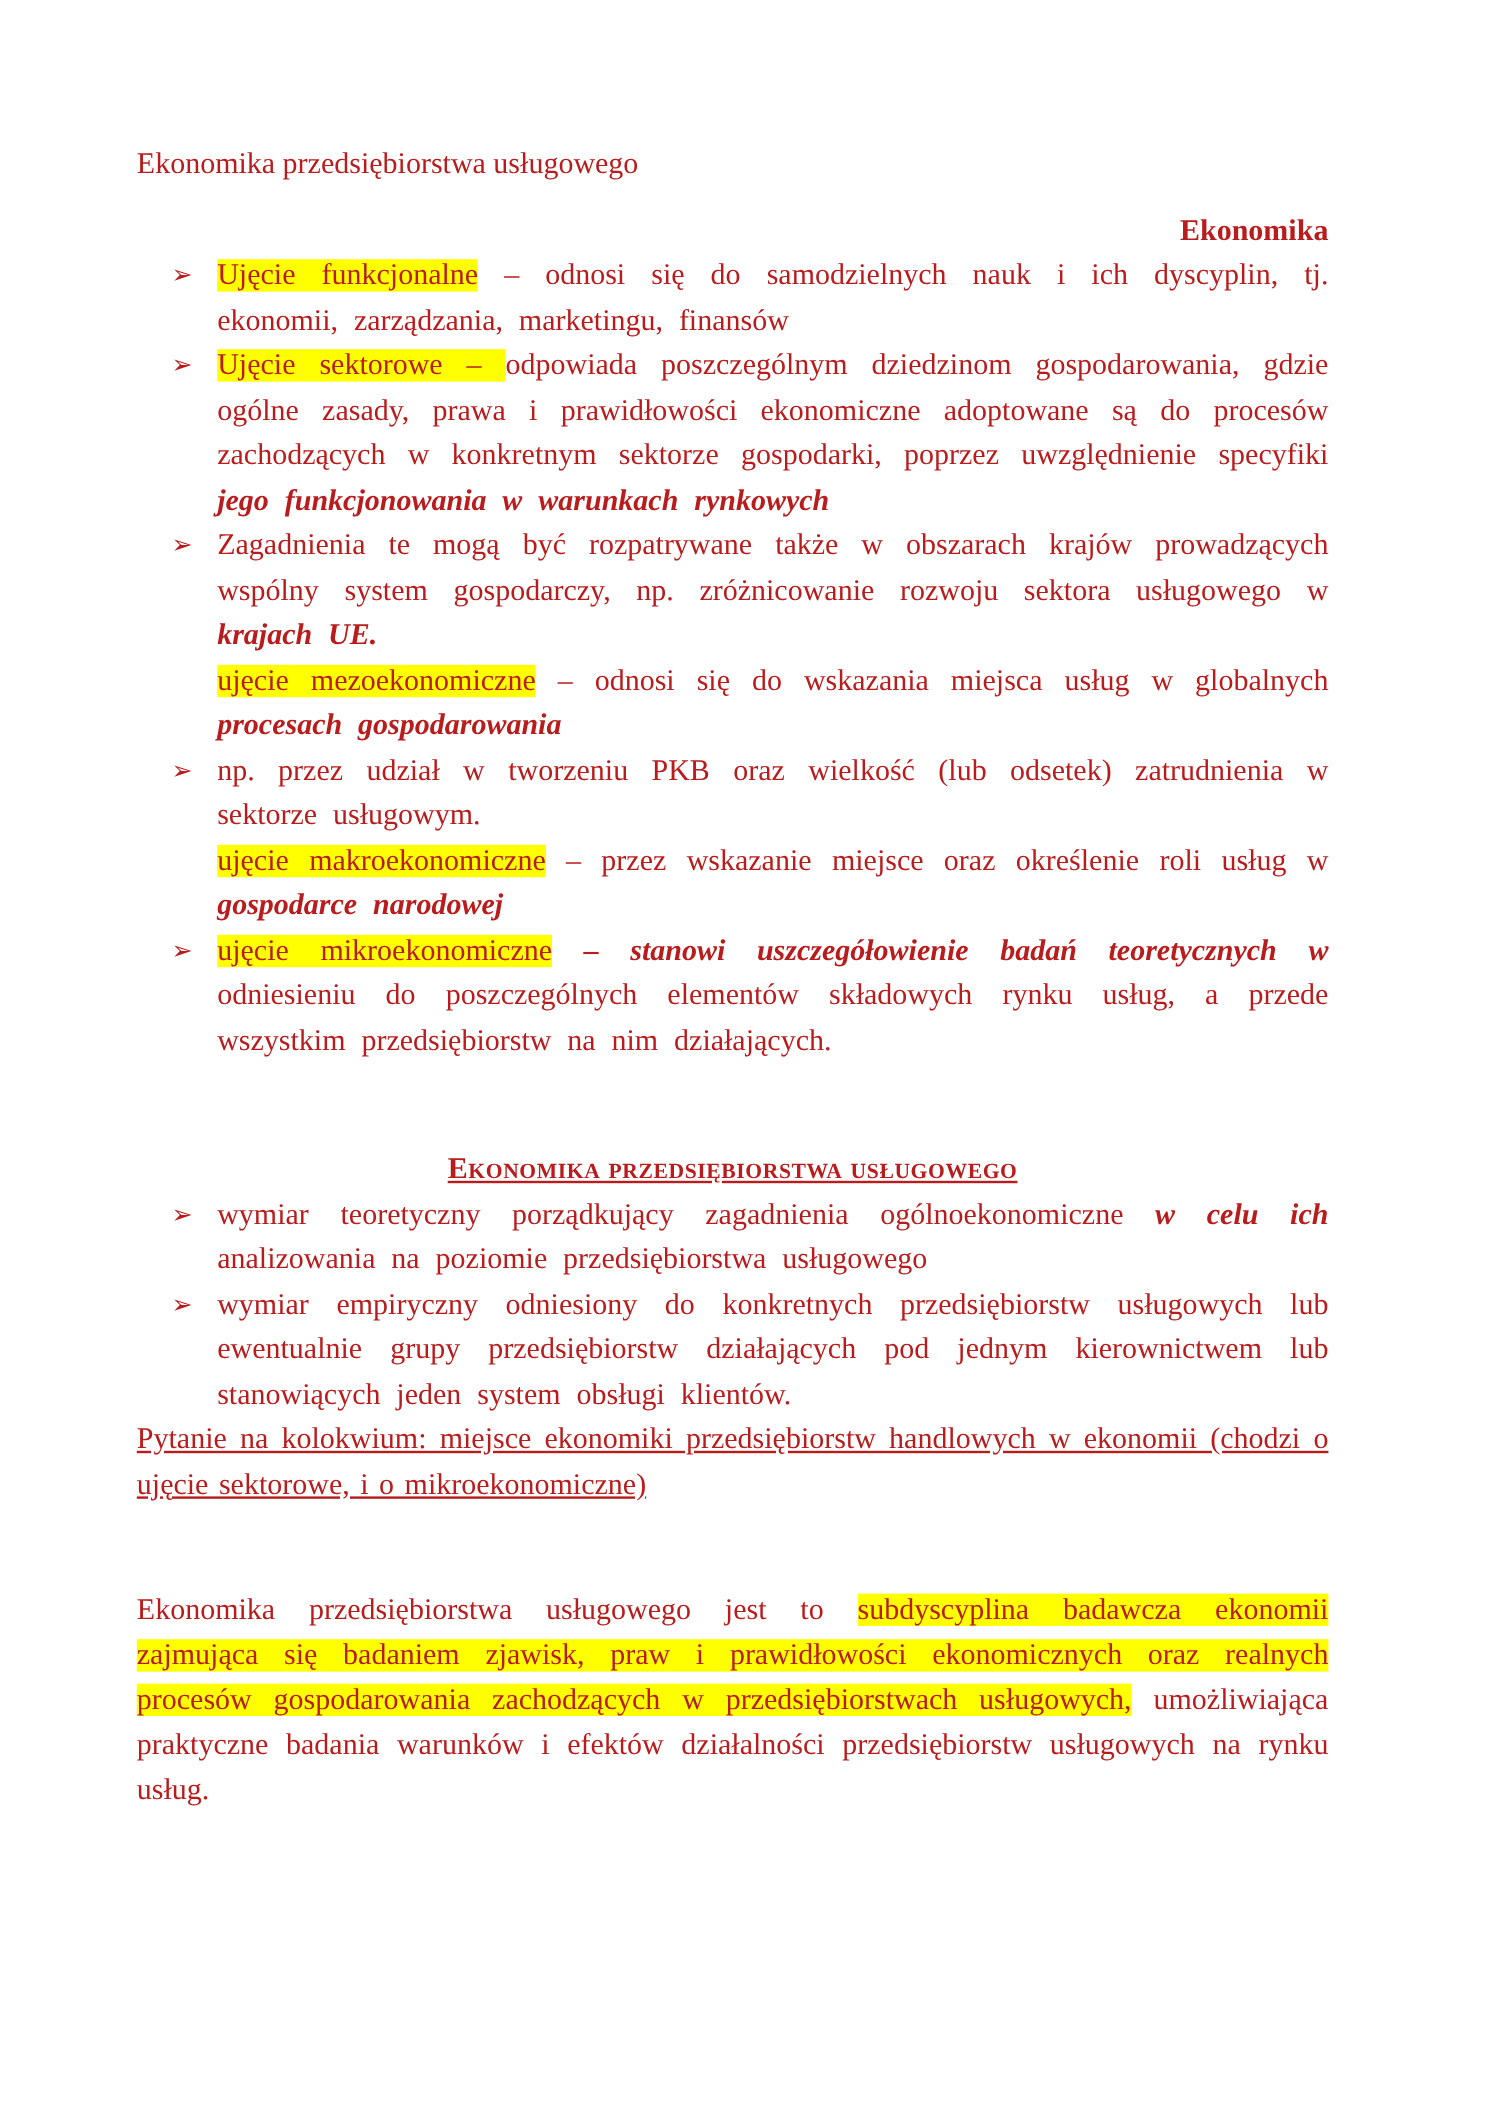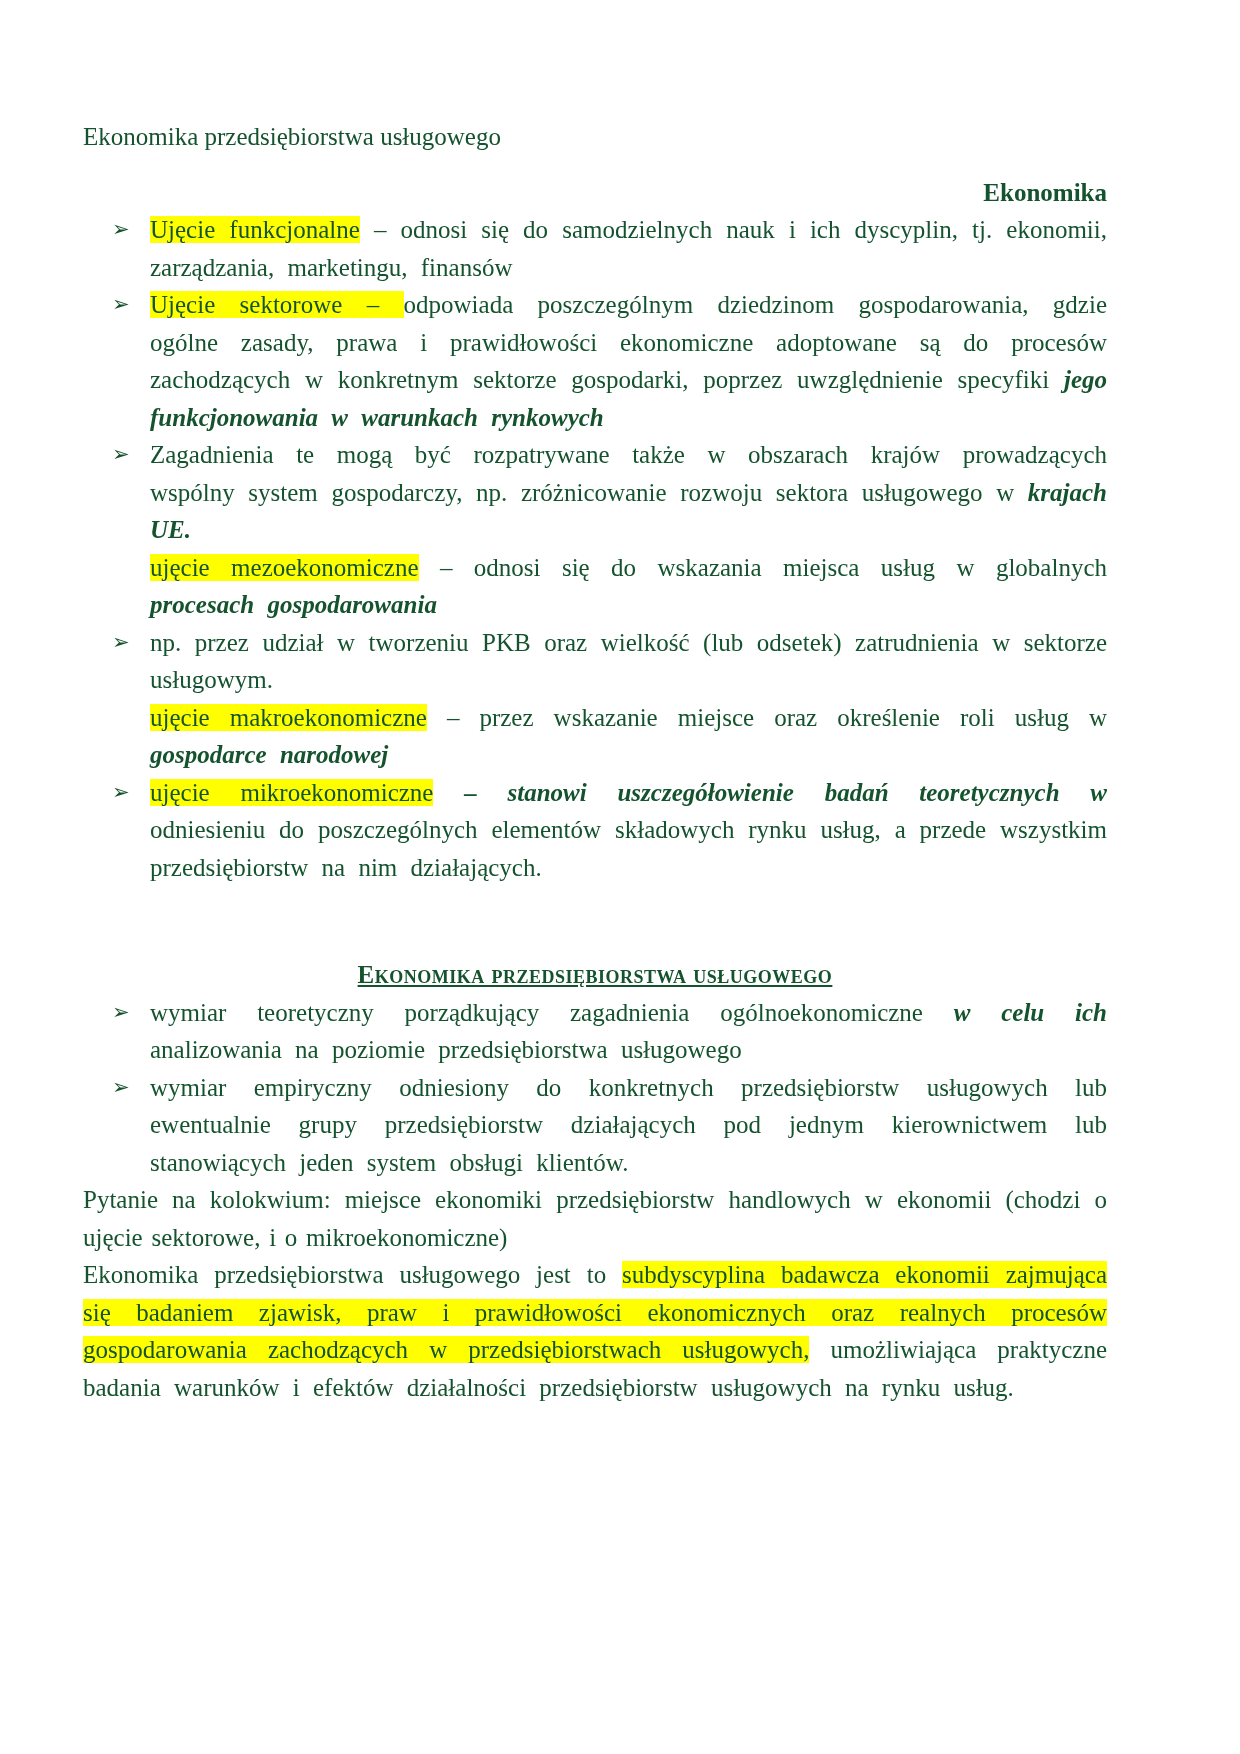--- a/index.html
+++ b/index.html
@@ -6,23 +6,23 @@
     margin: 0;
     padding: 0;
     background: #ffffff;
   }
   .page {
     position: relative;
     width: 1240px;
     height: 1754px;
     box-sizing: border-box;
     margin: 0 auto;
-    padding: 118px 133px 40px 83px;
+    padding: 118px 133px 40px 114px;
     background: #ffffff;
-    color: #14532d;
+    color: #b91c1c;
     font-family: "Liberation Serif", "DejaVu Serif", serif;
     font-size: 25px;
     line-height: 37.5px;
     overflow: hidden;
   }
   p { margin: 0; }
   .intro {
     text-align: left;
   }
   .doc-title {
@@ -63,22 +63,24 @@
     font-variant: small-caps;
     text-decoration: underline;
     letter-spacing: 0.5px;
     line-height: 37.5px;
   }
   .list-dimensions { margin-top: 26px; }
   .exam-note {
     margin-top: 0;
     text-align: justify;
     word-spacing: 0.1em;
+    text-decoration: underline;
   }
   .definition {
+    margin-top: 67px;
     text-align: justify;
     word-spacing: 0.28em;
   }
   .hl { background-color: #ffff00; }
   .b { font-weight: bold; font-style: italic; }
 </style>
 </head>
 <body>
 
 <div class="page">

